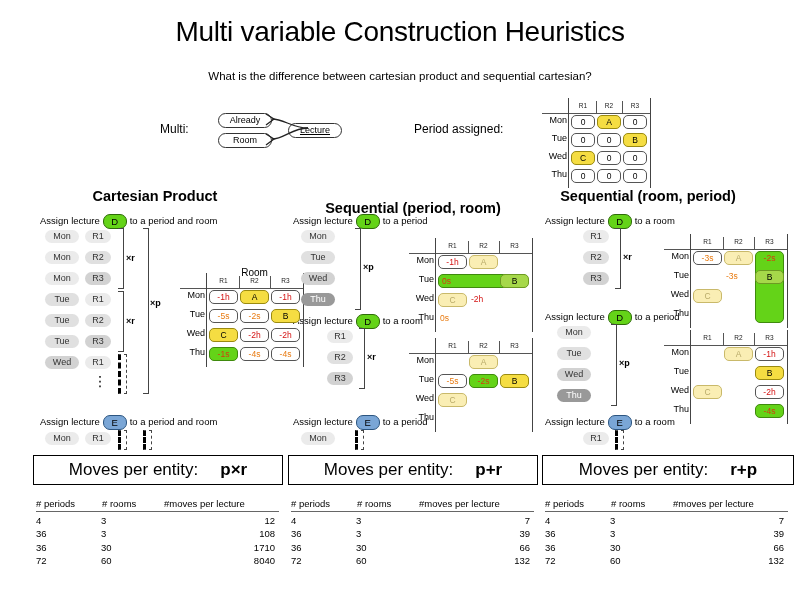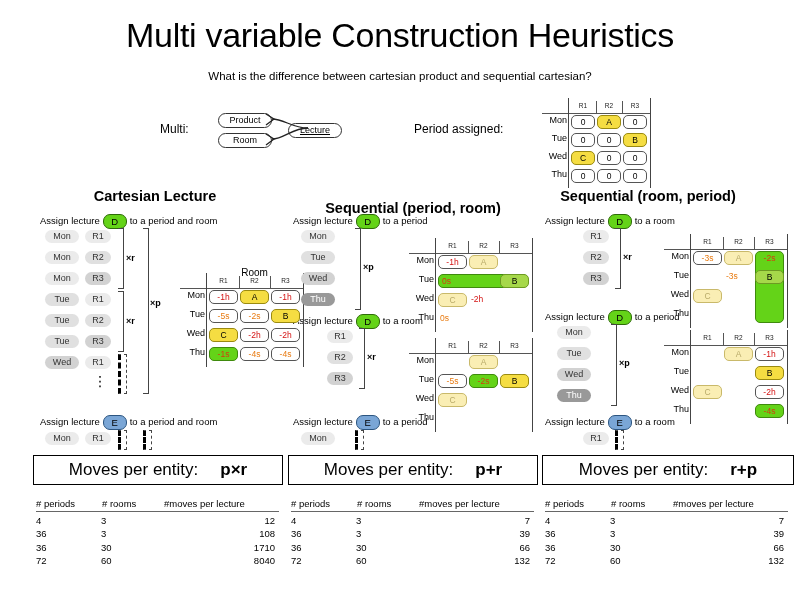--- a/index.html
+++ b/index.html
@@ -9,21 +9,21 @@
     font-family:"Liberation Sans", sans-serif;
     color:#000;
     position:relative;
     overflow:hidden;
   }
   .abs{position:absolute;}
 
   
   #title{
     top:16px;left:0;width:800px;text-align:center;
-    font-size:34px;font-weight:400;letter-spacing:-0.3px;
+    font-size:28px;font-weight:400;letter-spacing:-0.3px;
     font-family:"Liberation Sans", sans-serif;
   }
   #subtitle{
     top:70px;left:0;width:800px;text-align:center;
     font-size:11.5px;
   }
 
   
   #model-label{top:122px;left:160px;font-size:12px;}
   .ent{
@@ -102,21 +102,21 @@
   .rtable .trow div:nth-child(2){width:62px;}
   .rtable .trow div:nth-child(3){width:115px;text-align:right;padding-right:4px;}
 </style>
 </head>
 <body>
 
 <div class="abs" id="title">Multi variable Construction Heuristics</div>
 <div class="abs" id="subtitle">What is the difference between cartesian product and sequential cartesian?</div>
 
 <div class="abs" id="model-label">Multi:</div>
-<div class="abs ent" id="ent-period">Product</div>
+<div class="abs ent" id="ent-period">Already</div>
 <div class="abs ent" id="ent-room">Room</div>
 <div class="abs ent" id="ent-lecture">Lecture</div>
 <svg class="abs" style="top:108px;left:262px;width:48px;height:52px;overflow:visible">
   <path d="M46,20 C30,20 22,11 10,11" stroke="#222" stroke-width="1.3" fill="none"></path>
   <path d="M46,20 C30,20 22,31 10,31" stroke="#222" stroke-width="1.3" fill="none"></path>
   <path d="M4,6 L12,11 L4,17" stroke="#222" stroke-width="1.3" fill="none"></path>
   <path d="M4,26 L12,31 L4,37" stroke="#222" stroke-width="1.3" fill="none"></path>
 </svg>
 
 <div class="abs" id="already-label">Period assigned:</div>
@@ -140,21 +140,21 @@
     <div class="rowhdr" style="left: 4px; top: 59px; width: 27px;">Wed</div>
     <div class="cell yellow" style="left: 35px; top: 59px; width: 22px;">C</div>
     <div class="cell" style="left: 61px; top: 59px; width: 22px;">0</div>
     <div class="cell" style="left: 87px; top: 59px; width: 22px;">0</div>
     <div class="rowhdr" style="left: 4px; top: 77px; width: 27px;">Thu</div>
     <div class="cell" style="left: 35px; top: 77px; width: 22px;">0</div>
     <div class="cell" style="left: 61px; top: 77px; width: 22px;">0</div>
     <div class="cell" style="left: 87px; top: 77px; width: 22px;">0</div>
   </div>
 
-<div class="abs colhead" style="top:188px;left:30px;width:250px;">Cartesian Lecture</div>
+<div class="abs colhead" style="top:188px;left:30px;width:250px;">Cartesian Product</div>
 <div class="abs colhead" style="top:200px;left:288px;width:250px;">Sequential (period, room)</div>
 <div class="abs colhead" style="top:188px;left:520px;width:256px;">Sequential (room, period)</div>
 
 <div class="abs assign" style="top:214px;left:40px;">
   <span>Assign lecture</span><span class="lec D">D</span><span>to a period and room</span>
 </div>
 <div class="abs assign" style="top:415px;left:40px;">
   <span>Assign lecture</span><span class="lec E">E</span><span>to a period and room</span>
 </div>
 

